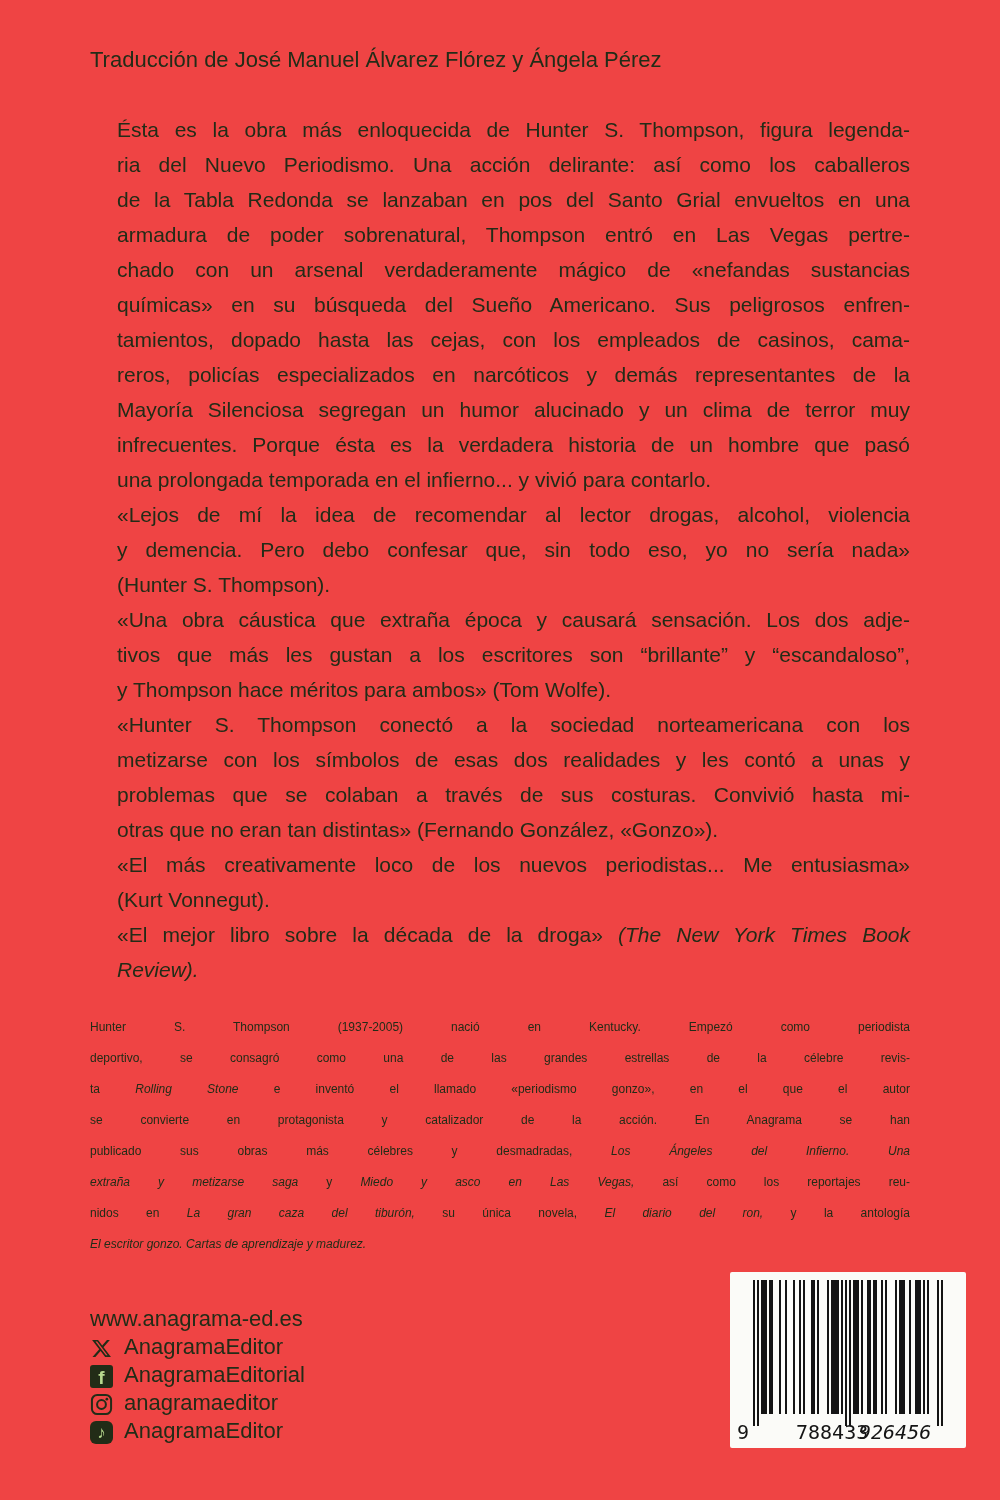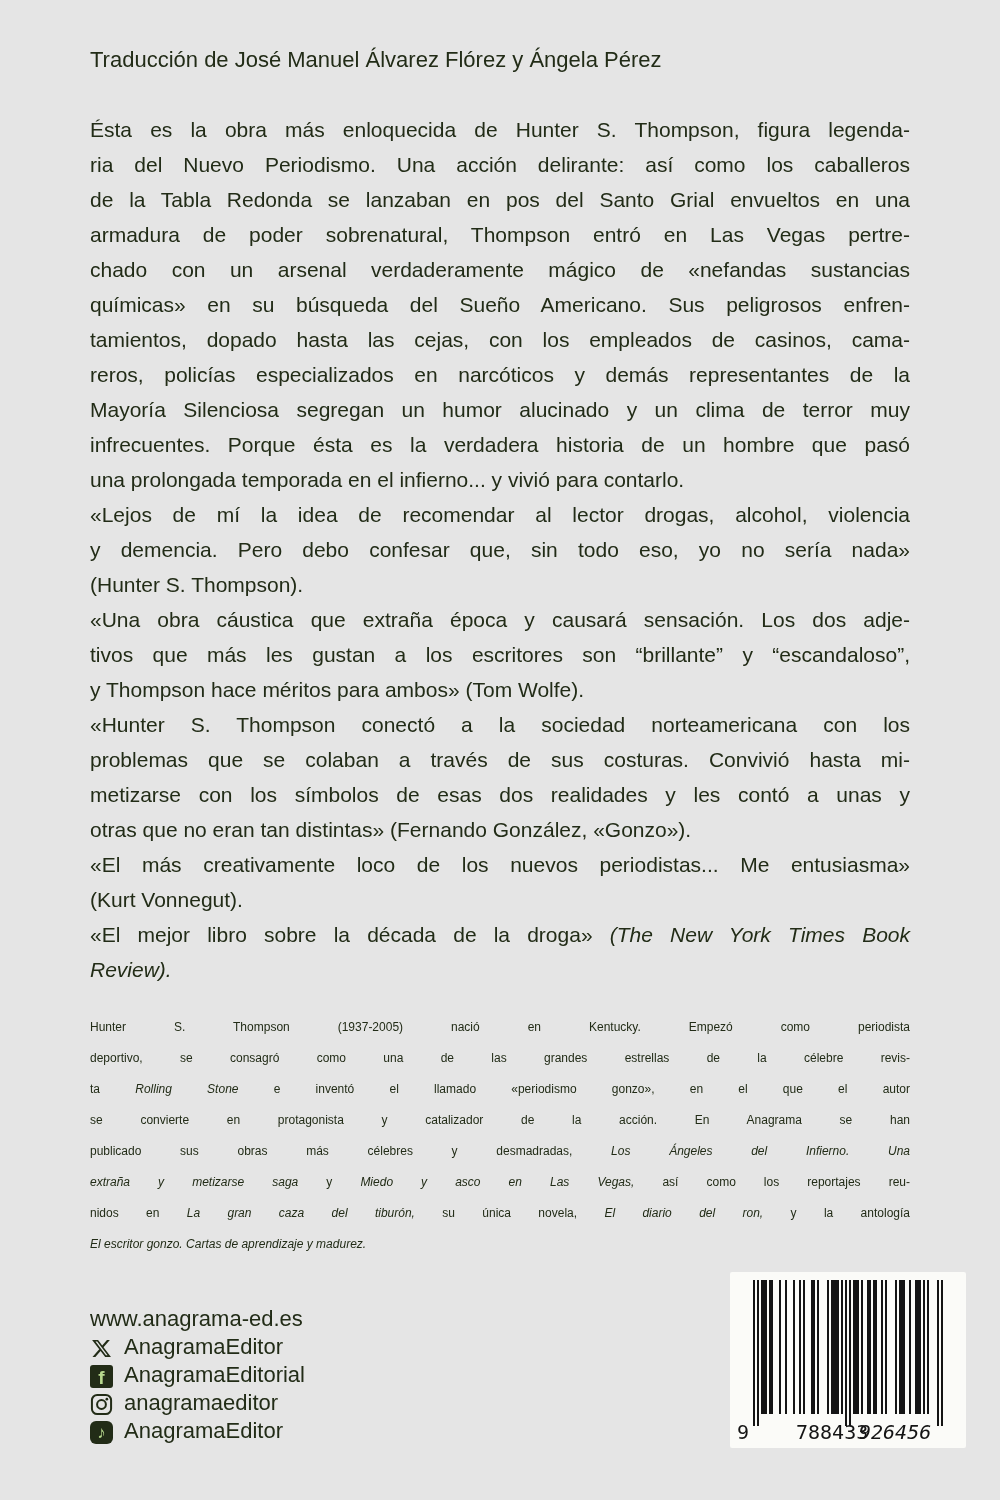--- a/index.html
+++ b/index.html
@@ -1,23 +1,23 @@
 <!DOCTYPE html>
 <html><head>
 <meta charset="utf-8">
 <style>
   html,body{margin:0;padding:0;background:#b8da8e;}
   .cover{
     position:relative;width:1000px;height:1500px;overflow:hidden;
-    background:#e5e5e5;color:#222c17;
+    background:#ef4444;color:#222c17;
     font-family:"Liberation Sans",sans-serif;
   }
   .credit{position:absolute;left:90px;top:42px;width:820px;font-size:22px;line-height:35px;}
   .bodytext{position:absolute;left:90px;top:112px;width:820px;font-size:21px;line-height:35px;}
-  .bodytext .line{text-align:justify;text-align-last:justify;}
+  .bodytext .line{text-align:justify;text-align-last:justify;margin-left:27px;}
   .bodytext .line.last{text-align:justify;text-align-last:left;}
   .bio{position:absolute;left:90px;top:1012px;width:820px;font-size:12px;line-height:31px;}
   .bio .line{text-align:justify;text-align-last:justify;}
   .bio .line.last{text-align-last:left;}
   i{font-style:italic;}
   .footer{position:absolute;left:90px;top:1304px;font-size:22px;}
   .frow{display:flex;align-items:flex-end;height:28px;gap:11px;}
   .icon{width:23px;height:23px;display:flex;align-items:center;justify-content:center;flex:0 0 auto;}
   .icon svg{display:block;}
   .fb{background:#222c17;color:#b8da8e;border-radius:3px;font-weight:bold;
@@ -55,22 +55,22 @@
 
     <div class="line">«Lejos de mí la idea de recomendar al lector drogas, alcohol, violencia</div>
     <div class="line">y demencia. Pero debo confesar que, sin todo eso, yo no sería nada»</div>
     <div class="line last">(Hunter S. Thompson).</div>
 
     <div class="line">«Una obra cáustica que extraña época y causará sensación. Los dos adje-</div>
     <div class="line">tivos que más les gustan a los escritores son “brillante” y “escandaloso”,</div>
     <div class="line last">y Thompson hace méritos para ambos» (Tom Wolfe).</div>
 
     <div class="line">«Hunter S. Thompson conectó a la sociedad norteamericana con los</div>
+    <div class="line">metizarse con los símbolos de esas dos realidades y les contó a unas y</div>
     <div class="line">problemas que se colaban a través de sus costuras. Convivió hasta mi-</div>
-    <div class="line">metizarse con los símbolos de esas dos realidades y les contó a unas y</div>
     <div class="line last">otras que no eran tan distintas» (Fernando González, «Gonzo»).</div>
 
     <div class="line">«El más creativamente loco de los nuevos periodistas... Me entusiasma»</div>
     <div class="line last">(Kurt Vonnegut).</div>
 
     <div class="line"><span>«El mejor libro sobre la década de la droga» </span><i>(The New York Times Book</i></div>
     <div class="line last"><i>Review).</i></div>
   </div>
 
   <div class="bio">

